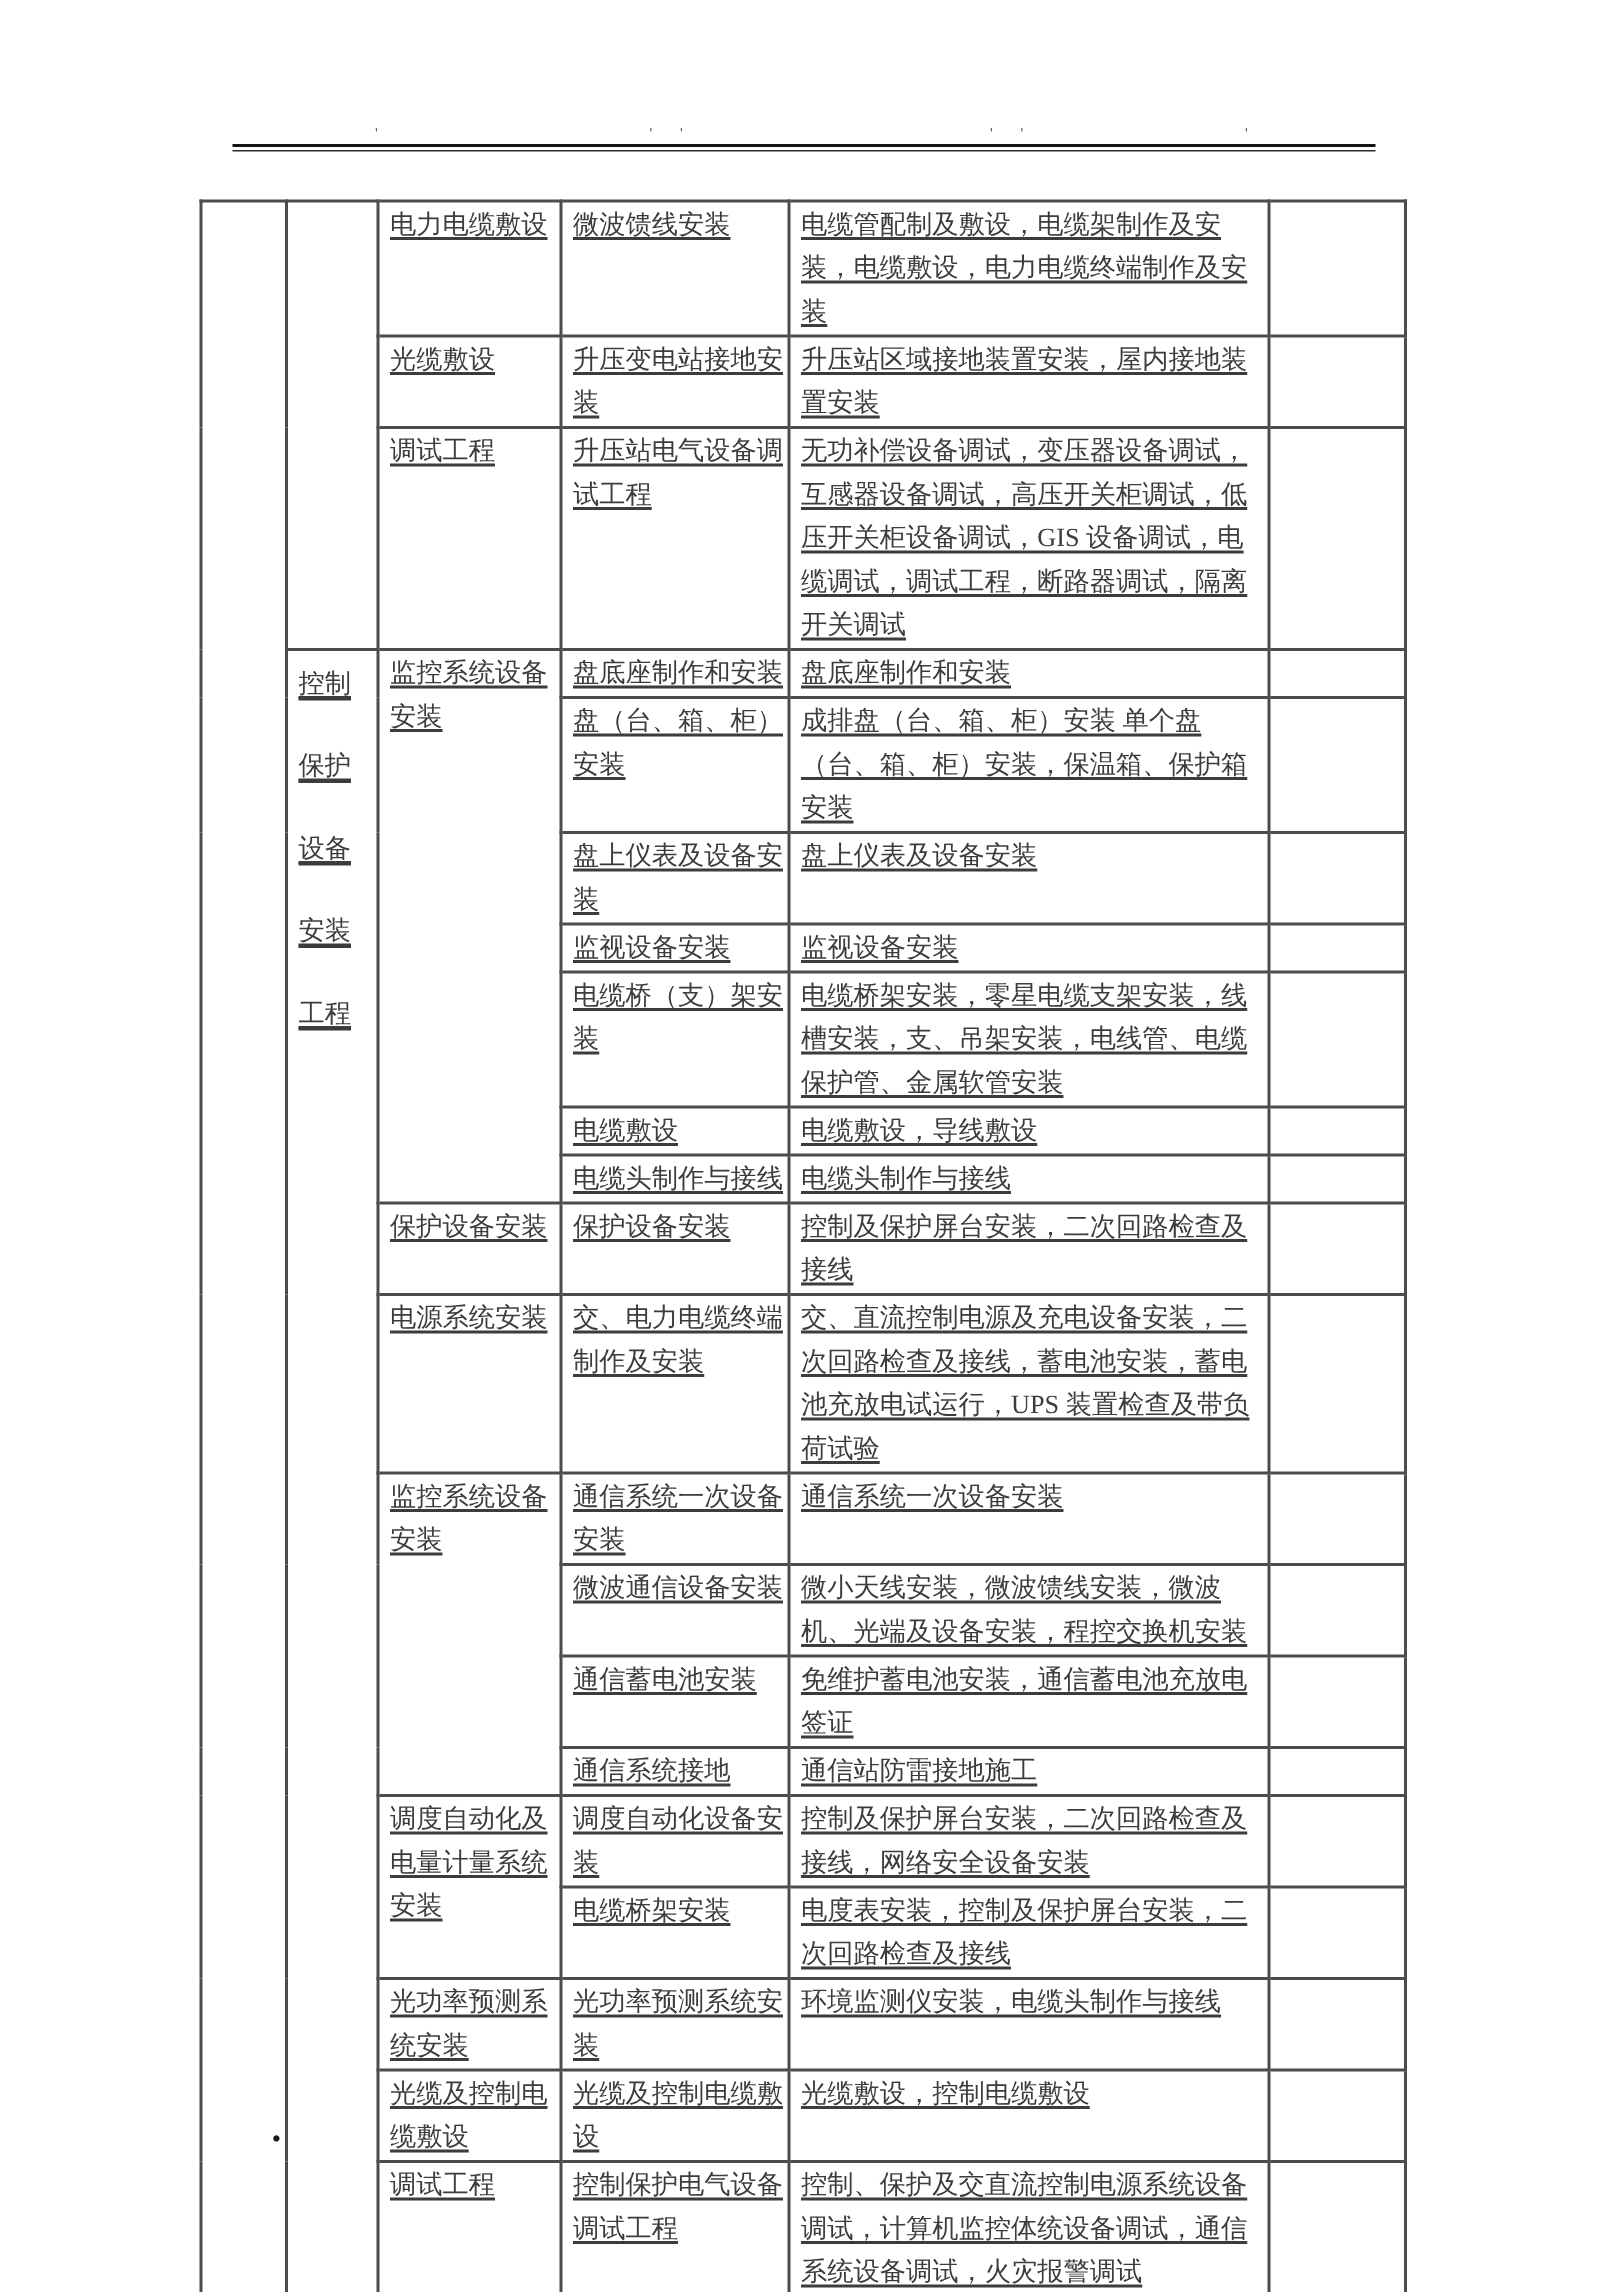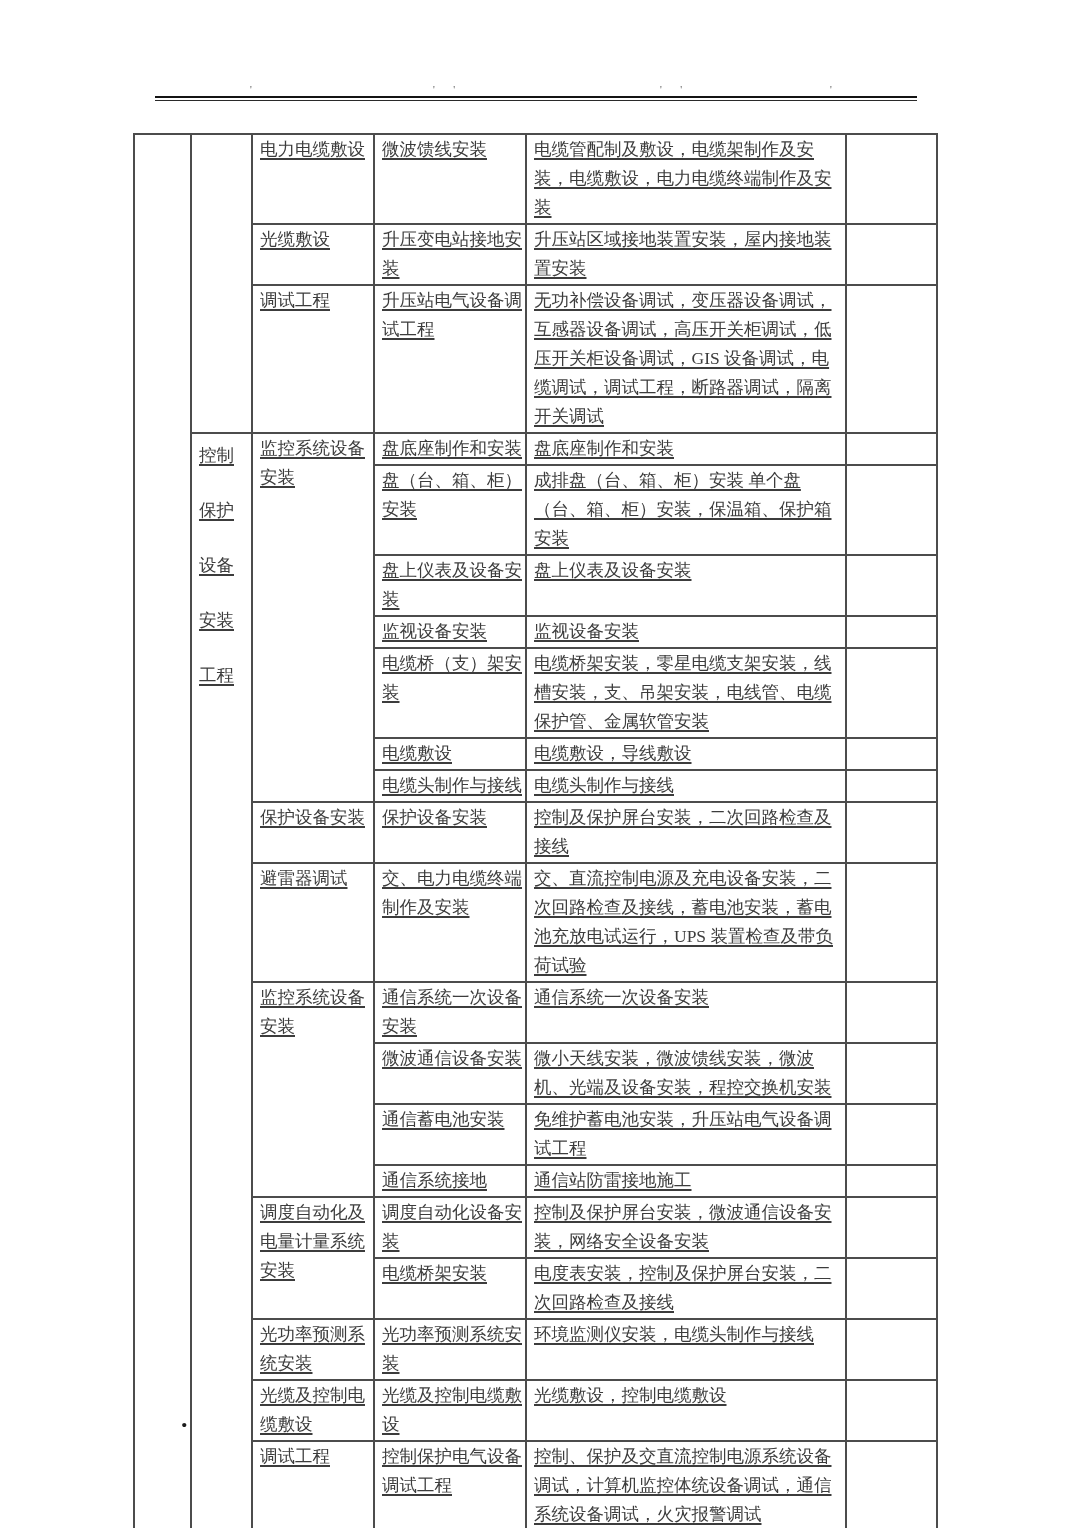--- a/index.html
+++ b/index.html
@@ -36,21 +36,21 @@
     text-decoration-thickness:1.5px;
     text-underline-offset:3px;
     word-break:break-all;
     overflow:hidden;
   }
   td.c0{padding:0;}
   td.c5{padding:0;}
   td.c1{padding:0 2px 0 13px;font-size:18px;}
   td.c3{padding:0 2px 1px 9px;}
   td.c4{font-size:17px;}
-  .gline{line-height:55px;text-decoration-thickness:1.5px;text-underline-offset:4px;}
+  .gline{line-height:55px;text-decoration:underline;text-decoration-thickness:1.5px;text-underline-offset:4px;}
   .glines{margin-top:-6px;}
 
   
   .footer-dot{
     position:absolute;left:181px;top:1404px;font-size:26px;font-weight:bold;color:#1c1c1c;
     line-height:30px;text-decoration:none;
   }
 </style>
 </head>
 <body>
@@ -138,50 +138,50 @@
         <td class="c4">电缆头制作与接线</td>
         <td class="c5"></td>
       </tr>
       <tr>
         <td class="c2">保护设备安装</td>
         <td class="c3">保护设备安装</td>
         <td class="c4">控制及保护屏台安装，二次回路检查及接线</td>
         <td class="c5"></td>
       </tr>
       <tr>
-        <td class="c2">避雷器调试</td>
+        <td class="c2">电源系统安装</td>
         <td class="c3">交、电力电缆终端制作及安装</td>
         <td class="c4">交、直流控制电源及充电设备安装，二次回路检查及接线，蓄电池安装，蓄电池充放电试运行，UPS 装置检查及带负荷试验</td>
         <td class="c5"></td>
       </tr>
       <tr>
         <td class="c2" rowspan="4">监控系统设备安装</td>
         <td class="c3">通信系统一次设备安装</td>
         <td class="c4">通信系统一次设备安装</td>
         <td class="c5"></td>
       </tr>
       <tr>
         <td class="c3">微波通信设备安装</td>
         <td class="c4">微小天线安装，微波馈线安装，微波机、光端及设备安装，程控交换机安装</td>
         <td class="c5"></td>
       </tr>
       <tr>
         <td class="c3">通信蓄电池安装</td>
-        <td class="c4">免维护蓄电池安装，升压站电气设备调试工程</td>
+        <td class="c4">免维护蓄电池安装，通信蓄电池充放电签证</td>
         <td class="c5"></td>
       </tr>
       <tr>
         <td class="c3">通信系统接地</td>
         <td class="c4">通信站防雷接地施工</td>
         <td class="c5"></td>
       </tr>
       <tr>
         <td class="c2" rowspan="2">调度自动化及电量计量系统安装</td>
         <td class="c3">调度自动化设备安装</td>
-        <td class="c4">控制及保护屏台安装，微波通信设备安装，网络安全设备安装</td>
+        <td class="c4">控制及保护屏台安装，二次回路检查及接线，网络安全设备安装</td>
         <td class="c5"></td>
       </tr>
       <tr>
         <td class="c3">电缆桥架安装</td>
         <td class="c4">电度表安装，控制及保护屏台安装，二次回路检查及接线</td>
         <td class="c5"></td>
       </tr>
       <tr>
         <td class="c2">光功率预测系统安装</td>
         <td class="c3">光功率预测系统安装</td>

